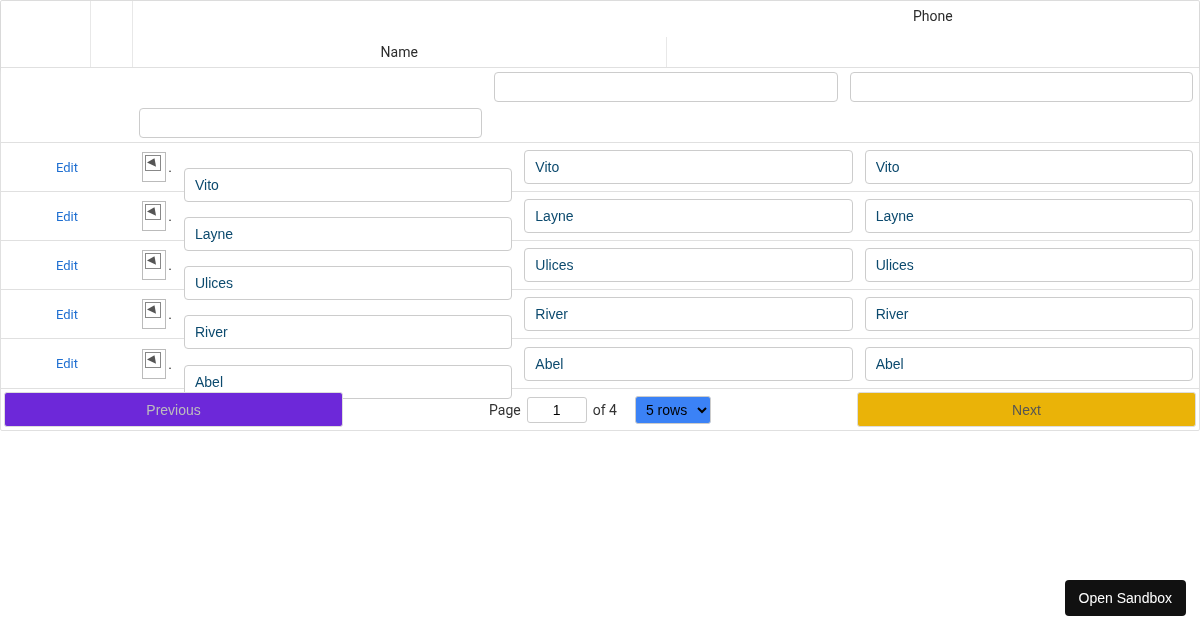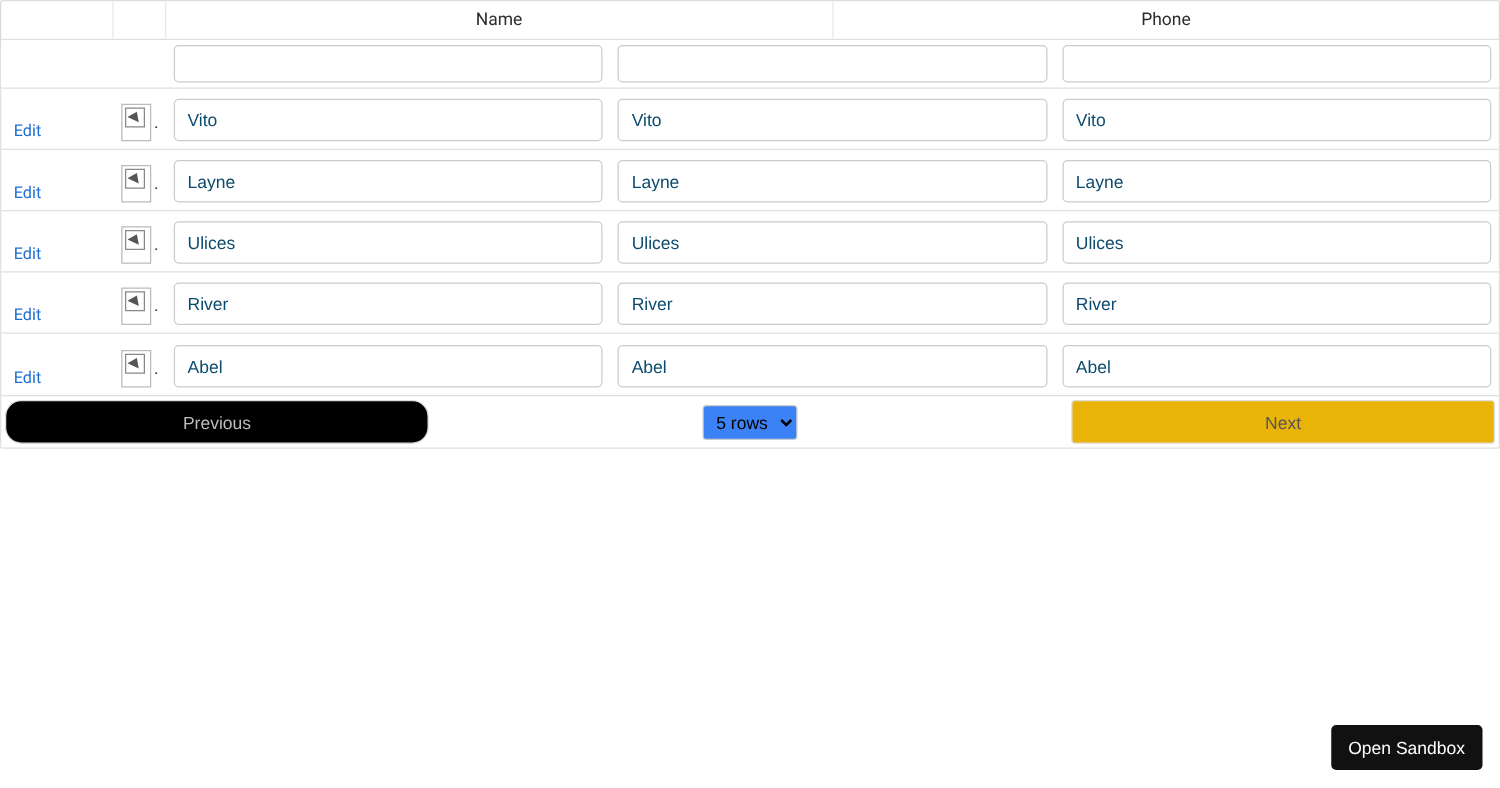--- a/index.html
+++ b/index.html
@@ -30,21 +30,21 @@
     .th {
       padding: 7px 8px;
       text-align: center;
       font-weight: 400;
       color: #2c2c2c;
       border-right: 1px solid #e8e8e8;
     }
     .th:last-child { border-right: none; }
     .col-edit { width: 90px; flex: 0 0 90px; }
     .col-avatar { width: 42px; flex: 0 0 42px; }
-    .col-name { flex: 1; }
+    .col-name { flex: 1; margin-top: 36px; }
     .col-email { flex: 1; }
     .col-phone { flex: 1; }
 
     .filter-row {
       display: flex;
       border-bottom: 1px solid #e0e0e0;
       background: #fff;
     }
     .filter-cell {
       padding: 4px 6px;
@@ -55,22 +55,23 @@
       border: 1px solid #ccc;
       border-radius: 4px;
       padding: 4px 8px;
       font-size: 14px;
       color: #555;
     }
 
     .tbody .row {
       display: flex;
       border-bottom: 1px solid #e0e0e0;
-      align-items: flex-end;
+      align-items: center;
       height: 49px;
+      padding-left: 45px;
     }
     .tbody .row:last-child { border-bottom: none; }
     .cell {
       padding: 6px;
       display: flex;
       align-items: center;
     }
     .cell input.text {
       width: 100%;
       height: 34px;
@@ -130,24 +131,23 @@
     .pg-btn {
       flex: 1;
       border: 1px solid #ddd;
       background: #eab308;
       color: #555;
       font-size: 14px;
       border-radius: 3px;
       cursor: pointer;
     }
     .pg-btn.disabled {
-      background: #000000;
+      background: #6d28d9;
       color: #bdbdbd;
       cursor: default;
-      border-radius: 13px;
     }
     .pg-center {
       flex: 1.5;
       display: flex;
       align-items: center;
       justify-content: center;
       gap: 18px;
     }
     .pg-page-block {
       display: flex;
@@ -306,20 +306,25 @@
       <div class="cell col-phone">
         <input class="text" type="text" value="Abel" style="">
       </div>
     </div>
 
   </div>
 
   <div class="pagination">
     <button class="pg-btn disabled">Previous</button>
     <div class="pg-center">
+      <div class="pg-page-block">
+        <span>Page</span>
+        <input class="page-input" type="text" value="1" style="">
+        <span>of 4</span>
+      </div>
       <select class="rows-select">
         <option>5 rows</option>
       </select>
     </div>
     <button class="pg-btn">Next</button>
   </div>
 
 </div>
 
 <button class="sandbox-btn">Open Sandbox</button>

